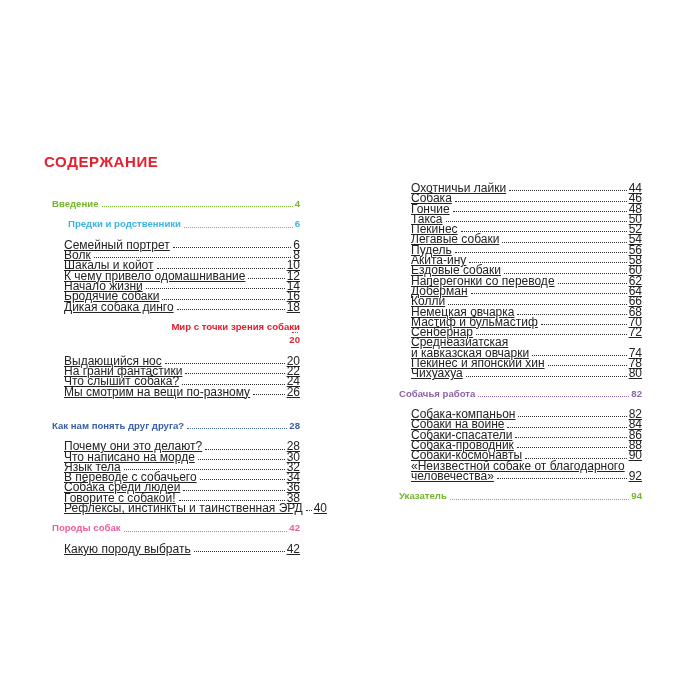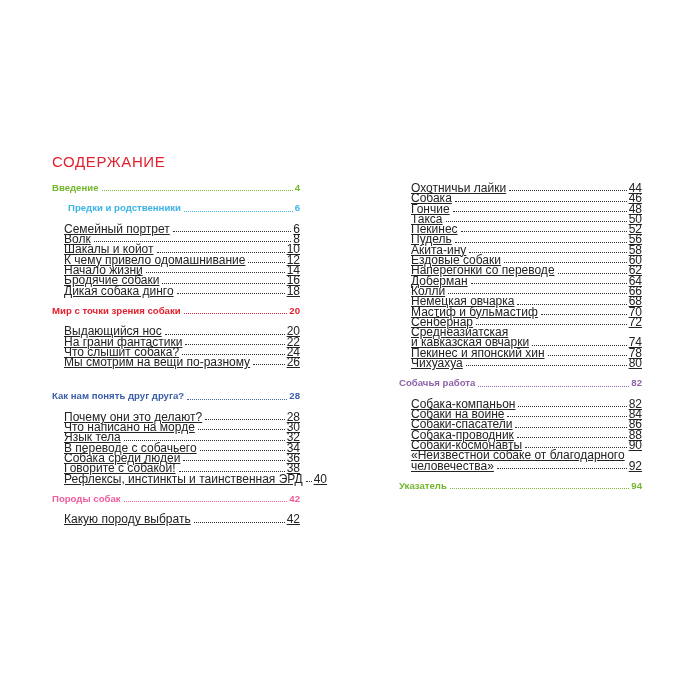--- a/index.html
+++ b/index.html
@@ -7,38 +7,38 @@
     position: relative;
     width: 700px;
     height: 700px;
     background: #ffffff;
     overflow: hidden;
     font-family: "Liberation Sans", sans-serif;
     color: #232323;
   }
   .title {
     position: absolute;
-    left: 52px;
+    left: 44px;
     top: 153px;
     font-size: 15px;
-    font-weight: normal;
+    font-weight: bold;
     letter-spacing: 0.6px;
   }
   .col { position: absolute; top: 183px; }
   .col-left  { left: 52px;  width: 248px; }
   .col-right { left: 399px; width: 243px; }
 
   .row { display: flex; align-items: flex-end; }
   .heading {
     font-weight: bold;
     font-size: 9.6px;
     line-height: 10.4px;
     margin: 10px 0;
   }
-  .section:first-child .heading { margin-top: 0; }
+  .section:first-child .heading { margin-top: 16px; }
   .item {
     font-size: 12px;
     line-height: 10.3px;
     padding-left: 12px;
     text-decoration: underline;
   }
   .label { white-space: nowrap; }
   .leader {
     flex: 1 1 auto;
     min-width: 6px;
@@ -97,21 +97,21 @@
           <span class="leader"></span>
           <span class="pagenum">16</span>
         </div>
         <div class="row item">
           <span class="label">Дикая собака динго</span>
           <span class="leader"></span>
           <span class="pagenum">18</span>
         </div>
       </div>
       <div class="section">
-        <div class="row heading" style="color: rgb(226, 32, 46);">
+        <div class="row heading" style="color: rgb(226, 32, 46); flex-direction: column;">
           <span class="label">Мир с точки зрения собаки</span>
           <span class="leader"></span>
           <span class="pagenum">20</span>
         </div>
         <div class="row item">
           <span class="label">Выдающийся нос</span>
           <span class="leader"></span>
           <span class="pagenum">20</span>
         </div>
         <div class="row item">
@@ -204,20 +204,25 @@
         </div>
         <div class="row item">
           <span class="label">Такса</span>
           <span class="leader"></span>
           <span class="pagenum">50</span>
         </div>
         <div class="row item">
           <span class="label">Пекинес</span>
           <span class="leader"></span>
           <span class="pagenum">52</span>
+        </div>
+        <div class="row item">
+          <span class="label">Легавые собаки</span>
+          <span class="leader"></span>
+          <span class="pagenum">54</span>
         </div>
         <div class="row item">
           <span class="label">Пудель</span>
           <span class="leader"></span>
           <span class="pagenum">56</span>
         </div>
         <div class="row item">
           <span class="label">Акита-ину</span>
           <span class="leader"></span>
           <span class="pagenum">58</span>

